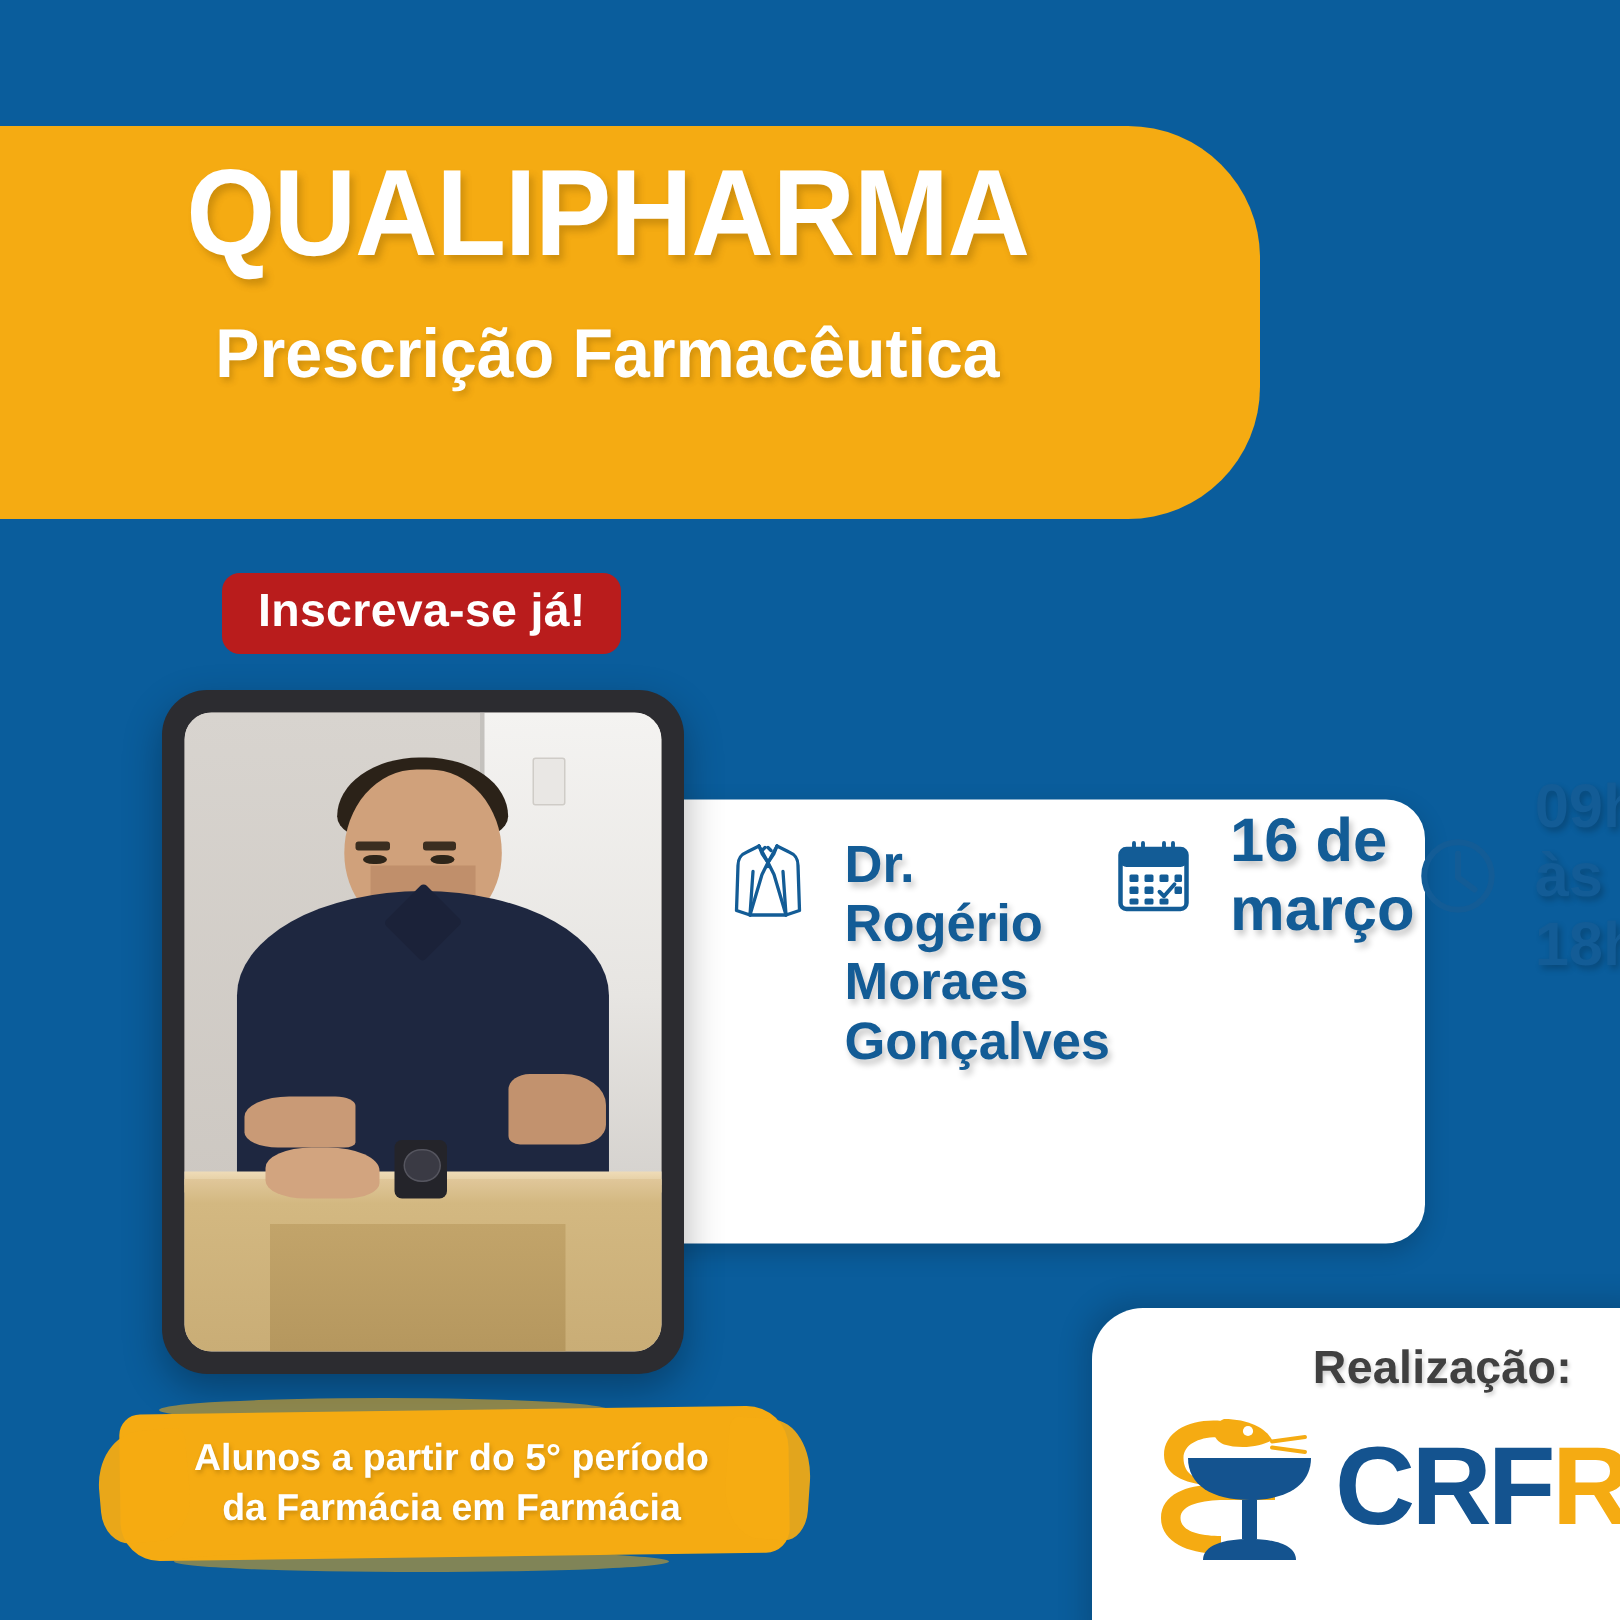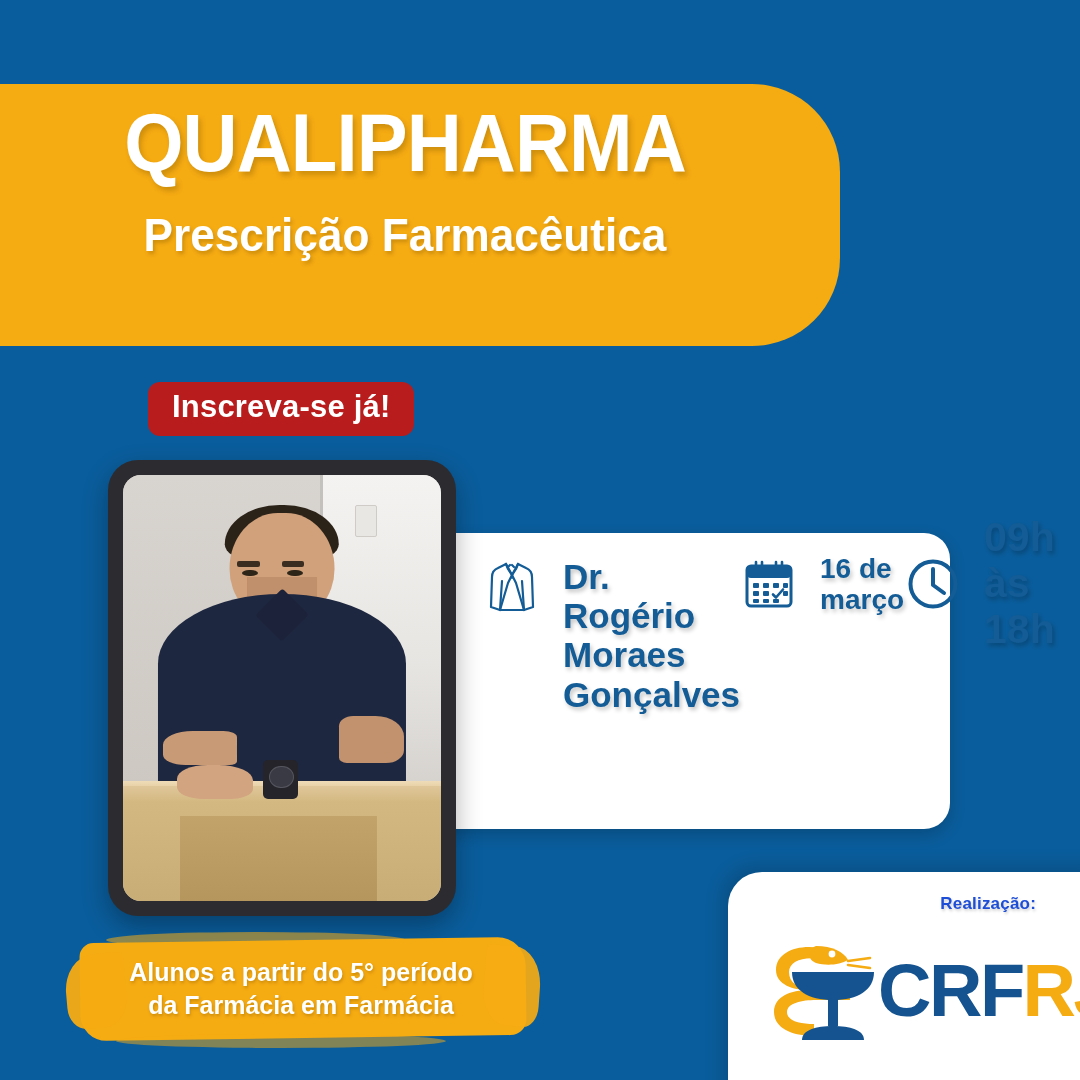--- a/index.html
+++ b/index.html
@@ -159,21 +159,21 @@
     justify-content: center;
   }
   .info-row.speaker .info-ico { margin-top: 2px; }
   .info-txt {
     color: #135c96;
     font-weight: 700;
     text-shadow: 2px 3px 4px rgba(0,0,0,0.22);
     line-height: 1.12;
   }
   .info-row.speaker .info-txt { font-size: 35px; max-width: 370px; }
-  .info-row.date .info-txt    { font-size: 28px; }
+  .info-row.date .info-txt    { font-size: 41px; }
   .info-row.time .info-txt    { font-size: 41px; }
 
   
   .tablet {
     position: absolute;
     left: 108px;
     top: 460px;
     width: 348px;
     height: 456px;
     background: #2c2c30;
@@ -355,45 +355,45 @@
     left: 728px;
     top: 872px;
     width: 372px;
     height: 228px;
     background: #ffffff;
     border-top-left-radius: 34px;
     box-shadow: -6px -6px 18px rgba(0,0,0,0.15);
   }
   .crf-label {
     position: absolute;
-    right: 64px;
+    right: 52px;
     top: 22px;
-    color: #1d4ed8;
-    font-size: 17px;
+    color: #404040;
+    font-size: 31px;
     font-weight: 700;
     text-shadow: 1px 2px 3px rgba(0,0,0,0.20);
     letter-spacing: .2px;
   }
   .crf-logo {
     position: absolute;
     left: 34px;
     top: 60px;
     display: flex;
     align-items: center;
     gap: 2px;
   }
   .crf-mark { width: 120px; height: 118px; display:block; }
   .crf-word {
     font-size: 74px;
     font-weight: 700;
     letter-spacing: -2.5px;
     line-height: 1;
     margin-left: -6px;
   }
-  .crf-word .c-blue { color: #14538f; }
+  .crf-word .c-blue { color: #14538f; margin-left: 12px; }
   .crf-word .c-gold { color: #f5ab12; }
 </style>
 </head>
 <body>
 
 <div id="poster">
 
   <div class="header-banner"></div>
 
   <div class="title-main">QUALIPHARMA</div>

